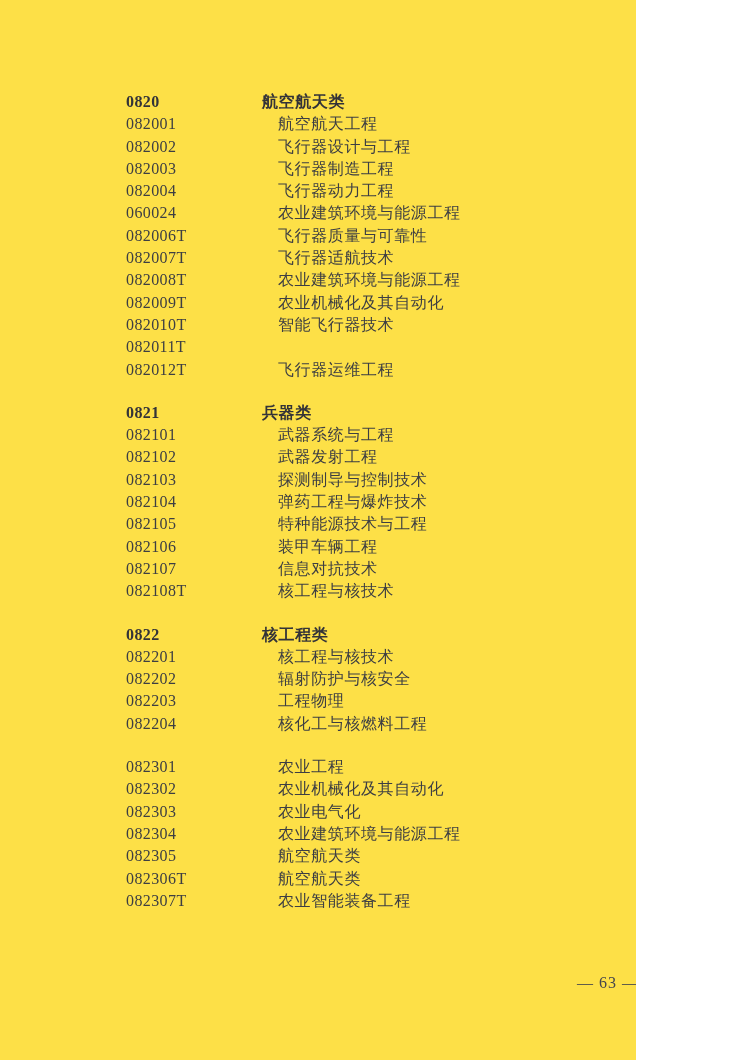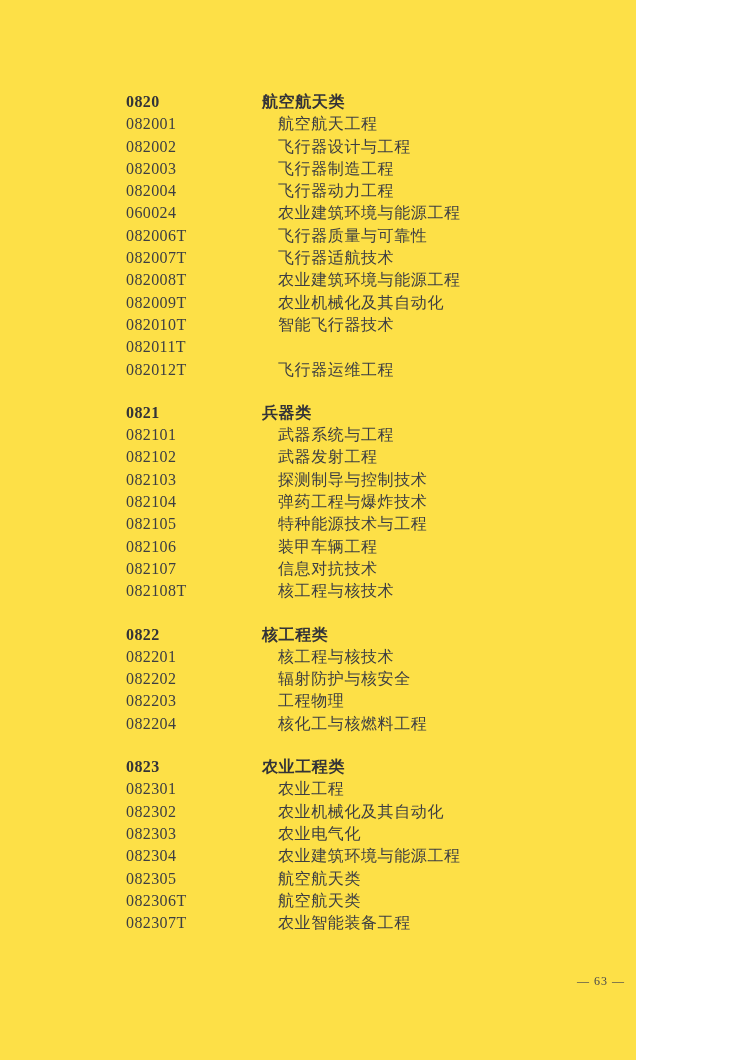--- a/index.html
+++ b/index.html
@@ -48,21 +48,21 @@
     font-weight: bold;
     color: #333338;
   }
   .row.major-row .name {
     padding-left: 16px;
   }
   .page-number {
     position: absolute;
     top: 974px;
     left: 577px;
-    font-size: 12px;
+    font-size: 16px;
     letter-spacing: 1px;
     color: #45464d;
     white-space: nowrap;
   }
 </style>
 </head>
 <body>
 
 <div class="page">
   <div class="catalog">
@@ -173,24 +173,20 @@
         <div class="row major-row">
           <span class="code">082203</span>
           <span class="name">工程物理</span>
         </div>
         <div class="row major-row">
           <span class="code">082204</span>
           <span class="name">核化工与核燃料工程</span>
         </div>
       </div>
       <div class="section">
-        <div class="row header-row">
-          <span class="code">0823</span>
-          <span class="name">农业工程类</span>
-        </div>
         <div class="row major-row">
           <span class="code">082301</span>
           <span class="name">农业工程</span>
         </div>
         <div class="row major-row">
           <span class="code">082302</span>
           <span class="name">农业机械化及其自动化</span>
         </div>
         <div class="row major-row">
           <span class="code">082303</span>

